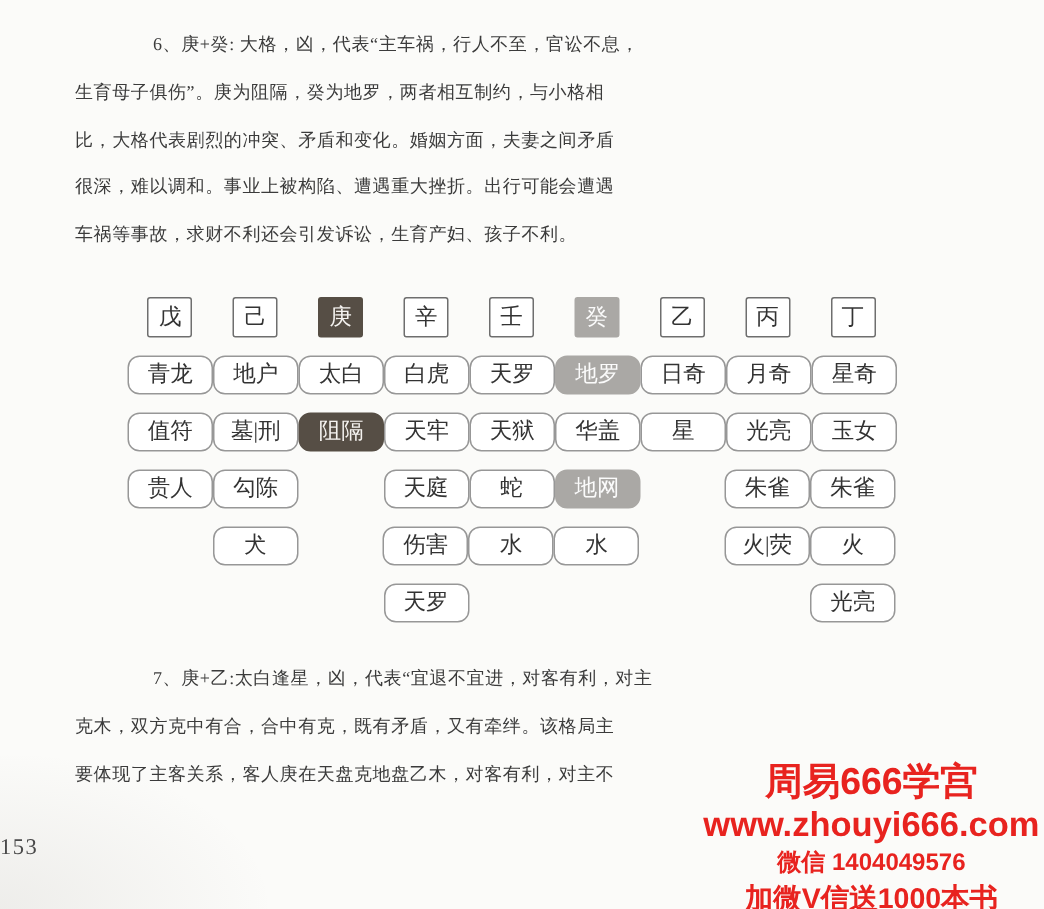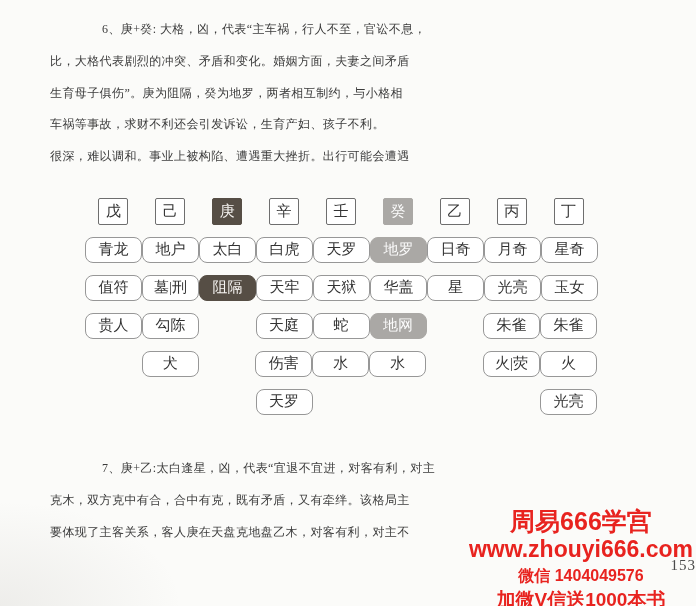--- a/index.html
+++ b/index.html
@@ -9,61 +9,61 @@
     background:
       radial-gradient(260px 150px at 0% 100%, rgba(120,115,105,0.10), rgba(0,0,0,0) 70%),
       #fbfbf9;
     font-family:"Liberation Serif","DejaVu Serif",serif;
     color:#3b3b3b;
   }
   .para { position:absolute; left:50px; width:576px; font-size:12px; }
   .para .line { height:31.8px; line-height:31.8px; white-space:nowrap; letter-spacing:0.4px; }
   .para .indent { padding-left:52px; }
   .para1 { top:14px; }
-  .para2 { top:437px;margin-top:16px; }
+  .para2 { top:437px; }
 
   .dtable { position:absolute; left:85px; top:198px; width:512px;
             display:flex; flex-direction:column; gap:11px; }
   .trow { display:flex; width:100%; }
   .cell { flex:1; height:27px; display:flex; align-items:center; justify-content:center; }
   .tbox {
     display:flex; align-items:center; justify-content:center;
     font-size:15px; color:#333; background:#fff; border:1px solid #979797;
     font-family:"Liberation Serif","DejaVu Serif",serif;
     white-space:nowrap;
   }
   .tbox.rd { width:57px; height:26px; border-radius:8px; }
   .tbox.sq { width:30px; height:27px; border-radius:2px; border-color:#6e6e6e; }
   .tbox.dark { background:var(--dark-bg,#564e45); border-color:var(--dark-bg,#564e45); color:#f5f3f0; }
   .tbox.gray { background:var(--gray-bg,#aaa8a5); border-color:var(--gray-bg,#aaa8a5); color:#fbfbfb; }
 
-  .pagenum { position:absolute; top:557px; left:0; width:100%; text-align:right;
+  .pagenum { position:absolute; top:557px; left:0; width:100%; text-align:left;
              font-size:15px; color:#4a4a4a; letter-spacing:1px; }
 
   .watermark {
     position:absolute; right:3px; top:508px; text-align:center;
     font-family:"Liberation Sans","DejaVu Sans",sans-serif; font-weight:bold;
     color:var(--wm-color,#e8231f); z-index:5;
   }
   .watermark .wm1 { font-size:25px; line-height:27px; }
   .watermark .wm2 { font-size:23px; line-height:28px; }
   .watermark .wm3 { font-size:16px; line-height:25px; }
   .watermark .wm4 { font-size:19px; line-height:23px; }
 </style>
 </head>
 <body>
 
 <div class="page">
 
   <div class="para para1">
     <div class="line indent">6、庚+癸: 大格，凶，代表“主车祸，行人不至，官讼不息，</div>
+    <div class="line">生育母子俱伤”。庚为阻隔，癸为地罗，两者相互制约，与小格相</div>
     <div class="line">比，大格代表剧烈的冲突、矛盾和变化。婚姻方面，夫妻之间矛盾</div>
-    <div class="line">生育母子俱伤”。庚为阻隔，癸为地罗，两者相互制约，与小格相</div>
+    <div class="line">很深，难以调和。事业上被构陷、遭遇重大挫折。出行可能会遭遇</div>
     <div class="line">车祸等事故，求财不利还会引发诉讼，生育产妇、孩子不利。</div>
-    <div class="line">很深，难以调和。事业上被构陷、遭遇重大挫折。出行可能会遭遇</div>
   </div>
 
   <div class="dtable">
     <div class="trow">
         <div class="cell">
           <span class="tbox sq">戊</span>
         </div>
         <div class="cell">
           <span class="tbox sq">己</span>
         </div>

